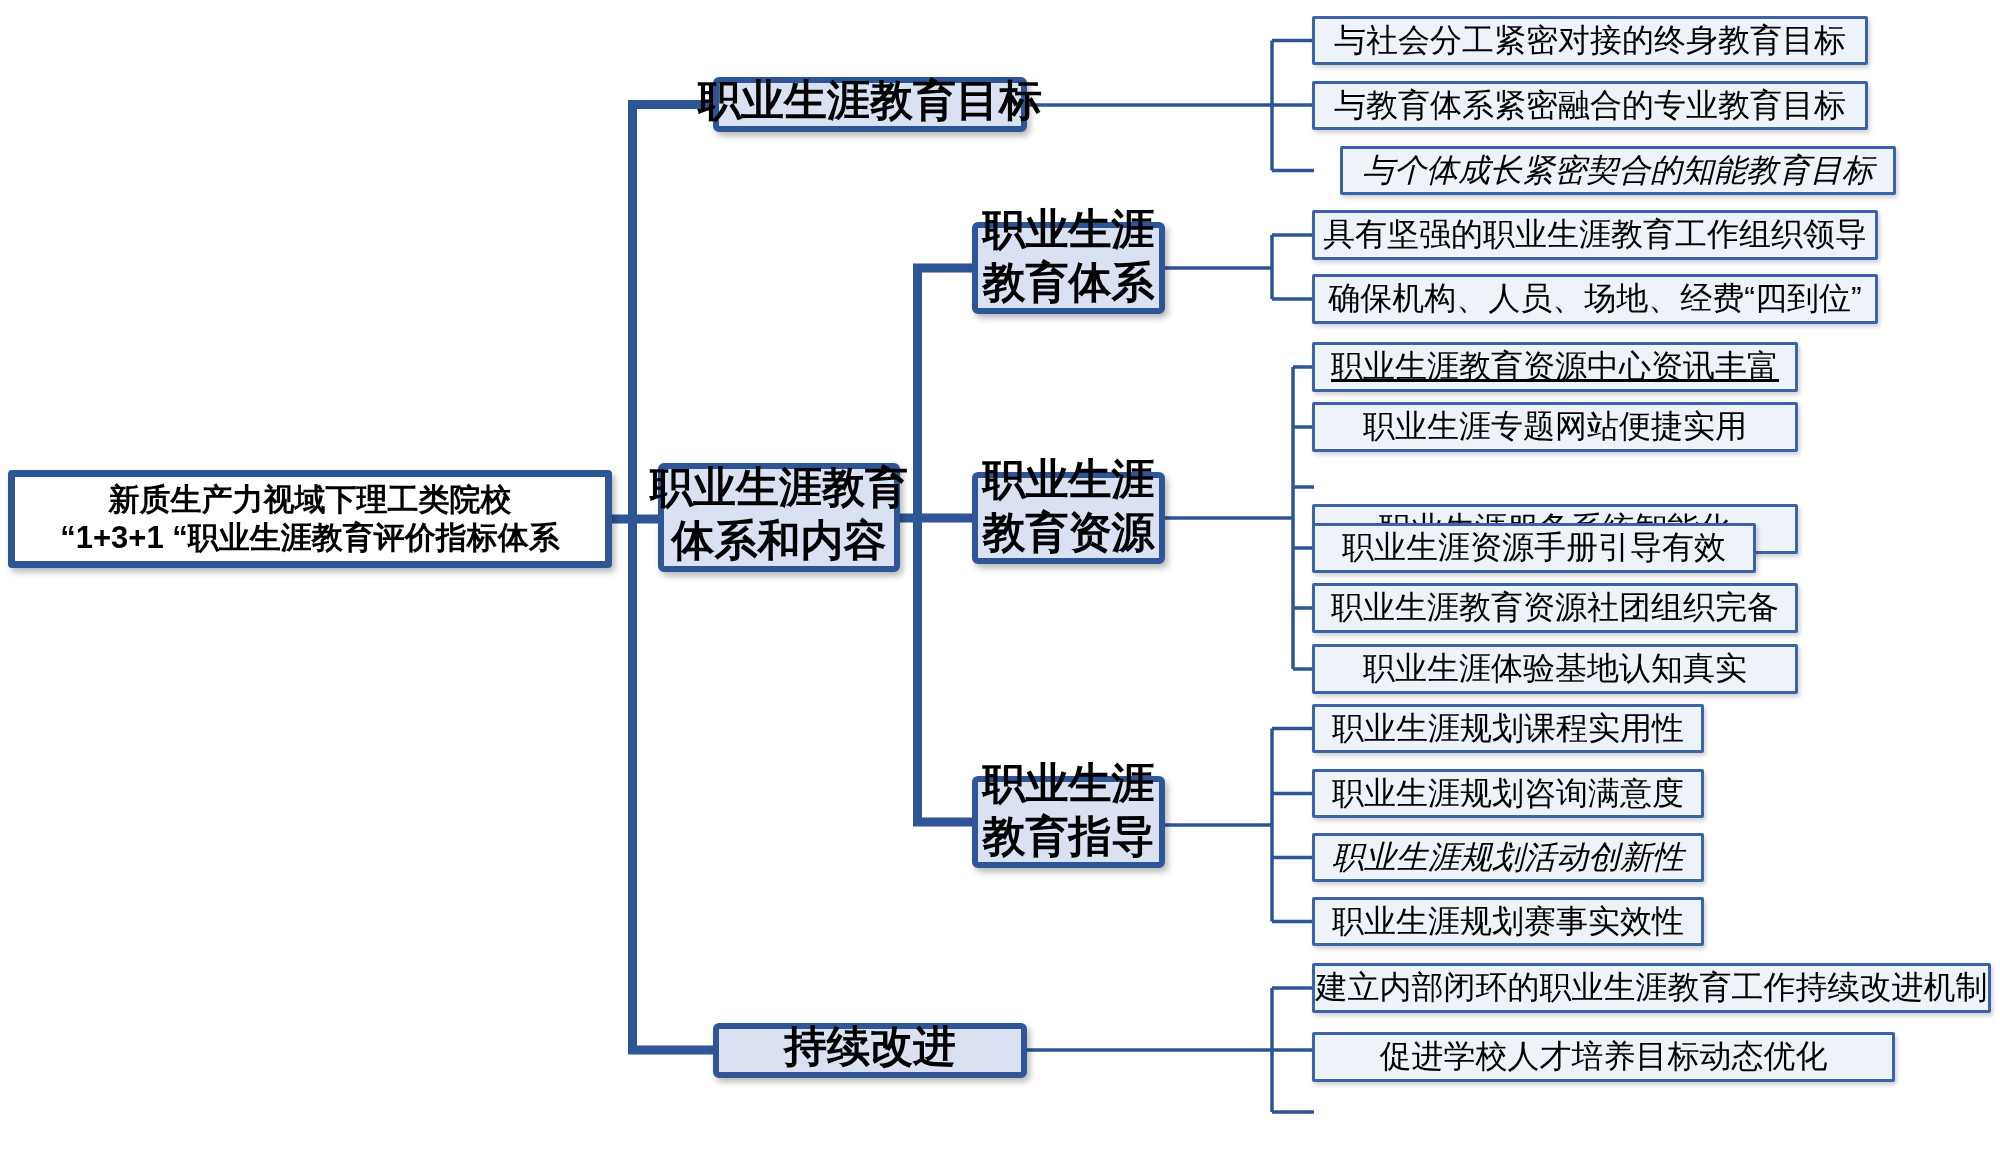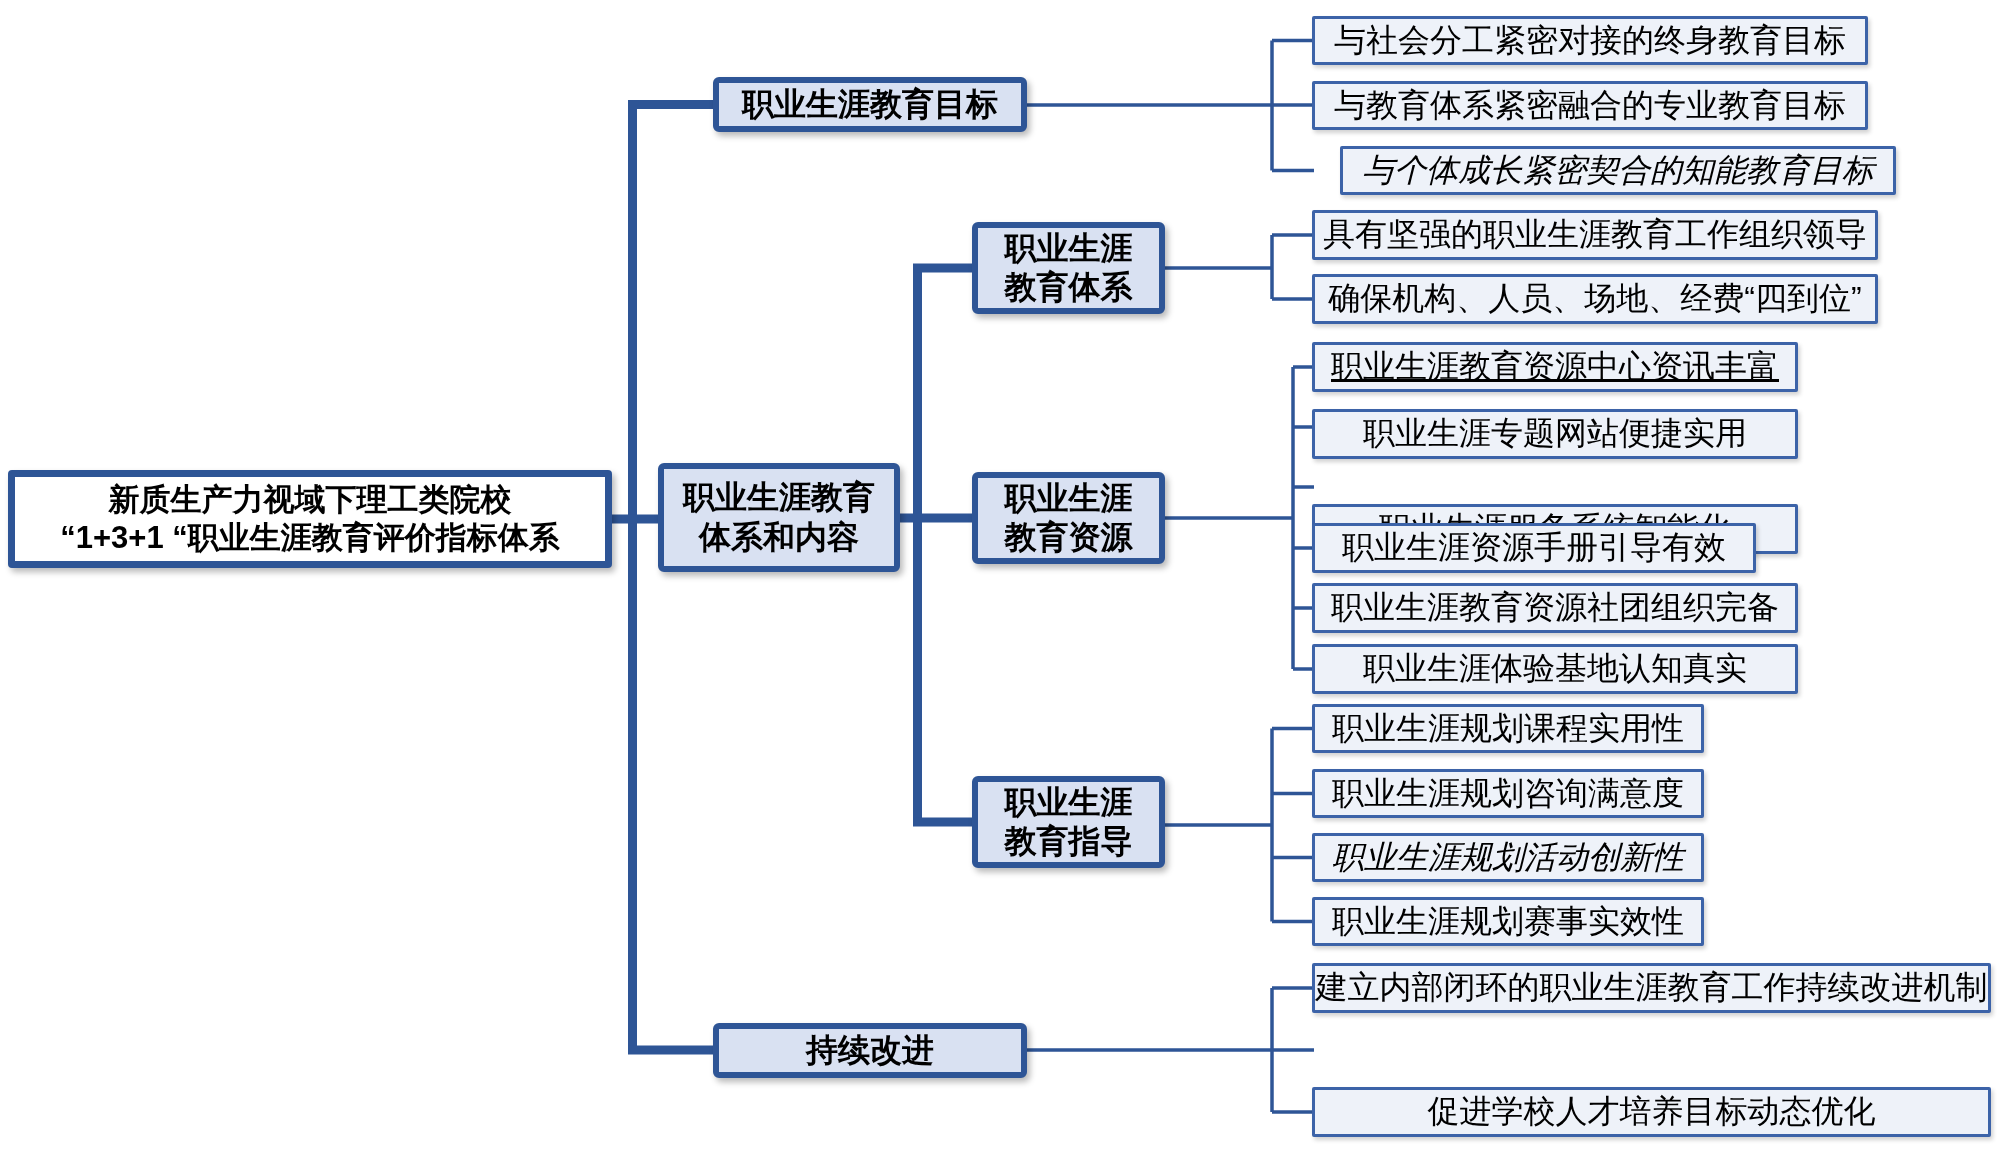--- a/index.html
+++ b/index.html
@@ -18,21 +18,21 @@
     position:absolute;box-sizing:border-box;display:flex;flex-direction:column;
     align-items:center;justify-content:center;text-align:center;line-height:1.22;
     background:#fff;
   }
   .root{
     border:7px solid var(--line);border-radius:4px;background:#fff;
     font-weight:bold;font-size:31px;box-shadow:3px 4px 6px rgba(0,0,0,.28);
   }
   .l1,.l2{
     border:6px solid var(--line);border-radius:6px;background:var(--node-fill);
-    font-weight:bold;font-size:32px;box-shadow:3px 4px 6px rgba(0,0,0,.28);
+    font-weight:bold;font-size:43px;box-shadow:3px 4px 6px rgba(0,0,0,.28);justify-content:flex-end;
   }
   .leaf{
     border:3px solid var(--leaf-border);border-radius:2px;background:var(--leaf-fill);
     font-size:32px;font-weight:400;box-shadow:2px 3px 4px rgba(0,0,0,.18);
   }
   .line{display:block;white-space:nowrap;}
 </style>
 </head>
 <body>
 
@@ -118,27 +118,27 @@
   </div>
 
   <div class="node leaf" style="left:1312px;top:16px;width:556px;height:49px;">与社会分工紧密对接的终身教育目标</div>
   <div class="node leaf" style="left:1312px;top:81px;width:556px;height:49px;">与教育体系紧密融合的专业教育目标</div>
   <div class="node leaf" style="left:1340px;top:146px;width:556px;height:49px;font-style:italic;">与个体成长紧密契合的知能教育目标</div>
 
   <div class="node leaf" style="left:1312px;top:210px;width:566px;height:50px;">具有坚强的职业生涯教育工作组织领导</div>
   <div class="node leaf" style="left:1312px;top:274px;width:566px;height:50px;">确保机构、人员、场地、经费“四到位”</div>
 
   <div class="node leaf" style="left:1312px;top:342px;width:486px;height:50px;text-decoration:underline;">职业生涯教育资源中心资讯丰富</div>
-  <div class="node leaf" style="left:1312px;top:402px;width:486px;height:50px;margin-top:7px;">职业生涯专题网站便捷实用</div>
+  <div class="node leaf" style="left:1312px;top:402px;width:486px;height:50px;">职业生涯专题网站便捷实用</div>
   <div class="node leaf" style="left:1312px;top:462px;width:486px;height:50px;margin-top:42px;">职业生涯服务系统智能化</div>
   <div class="node leaf" style="left:1312px;top:523px;width:444px;height:50px;">职业生涯资源手册引导有效</div>
   <div class="node leaf" style="left:1312px;top:583px;width:486px;height:50px;">职业生涯教育资源社团组织完备</div>
   <div class="node leaf" style="left:1312px;top:644px;width:486px;height:50px;">职业生涯体验基地认知真实</div>
 
   <div class="node leaf" style="left:1312px;top:704px;width:392px;height:49px;">职业生涯规划课程实用性</div>
   <div class="node leaf" style="left:1312px;top:769px;width:392px;height:49px;">职业生涯规划咨询满意度</div>
   <div class="node leaf" style="left:1312px;top:833px;width:392px;height:49px;font-style:italic;">职业生涯规划活动创新性</div>
   <div class="node leaf" style="left:1312px;top:897px;width:392px;height:49px;">职业生涯规划赛事实效性</div>
 
   <div class="node leaf" style="left:1312px;top:963px;width:679px;height:50px;">建立内部闭环的职业生涯教育工作持续改进机制</div>
-  <div class="node leaf" style="left:1312px;top:1087px;width:679px;height:50px;font-family:Liberation Serif, serif;">促进学校人才培养目标动态优化</div>
+  <div class="node leaf" style="left:1312px;top:1032px;width:583px;height:50px;font-family:Liberation Serif, serif;">促进学校人才培养目标动态优化</div>
 
 </div>
 
 </body></html>

